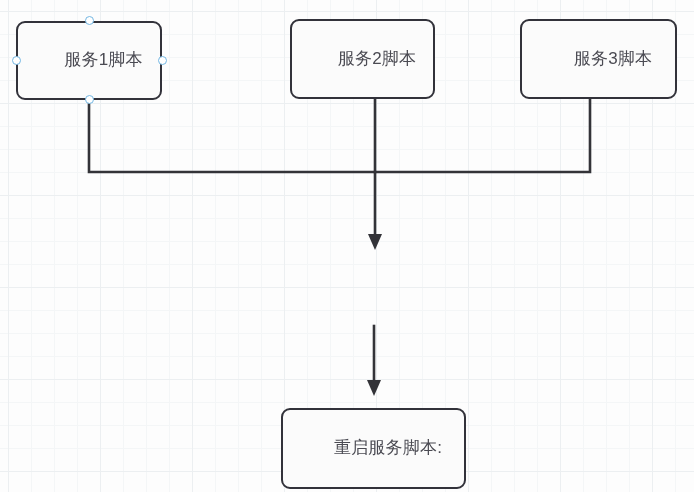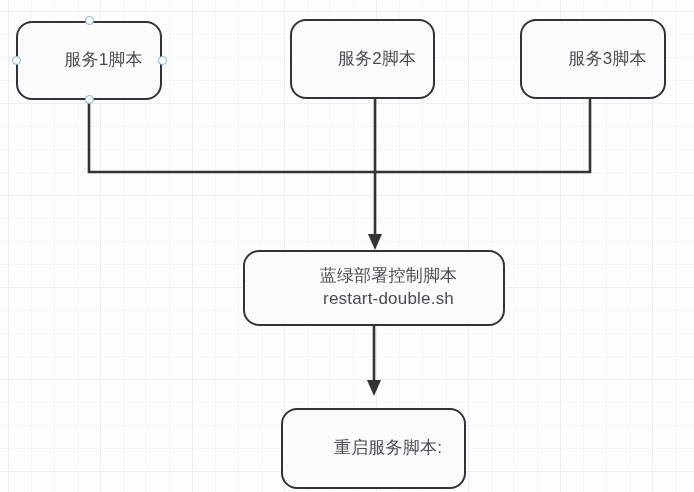--- a/index.html
+++ b/index.html
@@ -27,21 +27,21 @@
     left: 0;
     top: 0;
     width: 694px;
     height: 492px;
   }
   .node {
     position: absolute;
     box-sizing: border-box;
     background: #fbfbfb;
     border: 2px solid #32323a;
-    border-radius: 16px;
+    border-radius: 9px;
     display: flex;
     flex-direction: column;
     align-items: center;
     justify-content: center;
     color: #4a4a52;
     font-size: 17px;
     line-height: 1.35;
     letter-spacing: 0.2px;
     text-align: center;
     white-space: nowrap;
@@ -79,28 +79,24 @@
   </svg>
 
   <div class="node" style="left:16px; top:21px; width:146px; height:79px;">
     <span class="line1">服务1脚本</span>
   </div>
 
   <div class="node" style="left:290px; top:19px; width:145px; height:80px;">
     <span class="line1">服务2脚本</span>
   </div>
 
-  <div class="node" style="left:520px; top:19px; width:146px; height:80px;">
+  <div class="node" style="left:520px; top:19px; width:157px; height:80px;">
     <span class="line1">服务3脚本</span>
   </div>
 
-  <div class="node" style="left:243px; top:250px; width:262px; height:76px;">
-    <span class="line1">蓝绿部署控制脚本</span>
-    <span class="line2">restart-double.sh</span>
-  </div>
 
   <div class="node" style="left:281px; top:408px; width:185px; height:81px;">
     <span class="line1">重启服务脚本:</span>
   </div>
 
   <div class="handle" style="left:89px; top:20px;"></div>
   <div class="handle" style="left:16px; top:60px;"></div>
   <div class="handle" style="left:162px; top:60px;"></div>
   <div class="handle" style="left:89px; top:99px;"></div>
 

